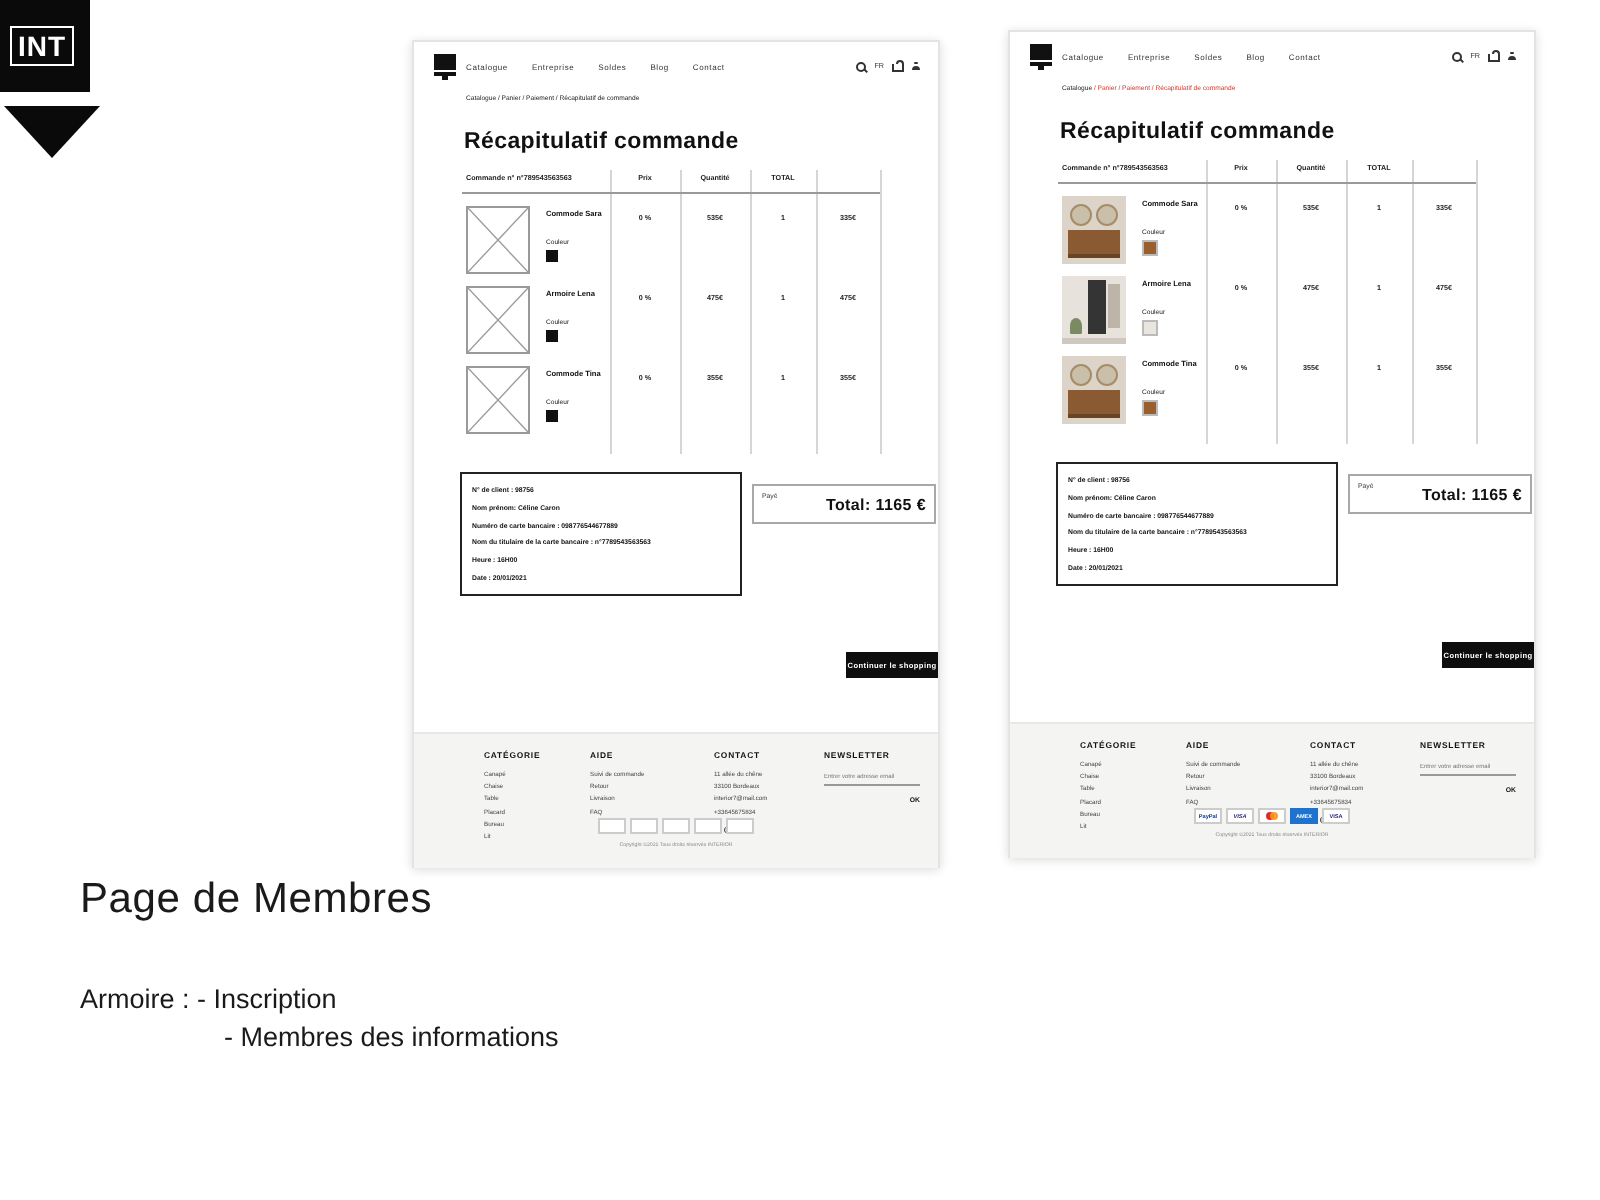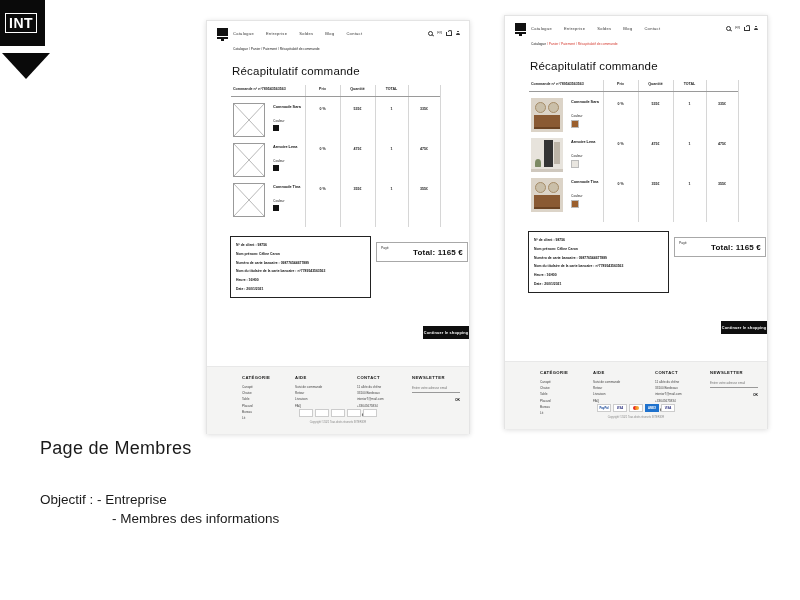--- a/index.html
+++ b/index.html
@@ -34,21 +34,21 @@
                    border:.7px solid #333;border-bottom:none;border-radius:2px 2px 0 0}
   .ic-user{width:4px;height:5px;position:relative}
   .ic-user::before{content:"";position:absolute;left:1.2px;top:0;width:1.8px;height:1.8px;
                    border-radius:50%;background:#333}
   .ic-user::after{content:"";position:absolute;left:.4px;top:2.2px;width:3.4px;height:2.4px;
                   border-radius:2px 2px 0 0;background:#333}
 
   .breadcrumb{position:absolute;left:26px;top:26px;font-size:3.3px;color:#222;white-space:nowrap}
   .card--photo .bc-rest{color:#d4372c}
 
-  .title{position:absolute;left:25px;top:44px;font-size:11.5px;font-weight:normal;letter-spacing:.2px}
+  .title{position:absolute;left:25px;top:44px;font-size:11.5px;font-weight:bold;letter-spacing:.2px}
 
   
   .col-div{position:absolute;top:64px;height:142px;width:1px;background:#d6d6d6}
   .cd1{left:98px}.cd2{left:133px}.cd3{left:168px}.cd4{left:201px}.cd5{left:233px}
   .thead{position:absolute;top:66px;font-size:3.6px;font-weight:bold;color:#222}
   .th-order{left:26px}
   .th-prix{left:98px;width:35px;text-align:center}
   .th-qte{left:133px;width:35px;text-align:center}
   .th-total{left:168px;width:33px;text-align:center}
   .thead-line{position:absolute;left:24px;top:75px;width:209px;height:1px;background:#9a9a9a}
@@ -117,21 +117,21 @@
   .card--wire .pay-badge{color:transparent;background:#fff}
   .pb-paypal{color:#0b3d91}
   .pb-visa{color:#1a1f71;font-style:italic}
   .pb-mc span.c1{width:4px;height:4px;border-radius:50%;background:#e32b25;margin-right:-1.5px}
   .pb-mc span.c2{width:4px;height:4px;border-radius:50%;background:#f6991c;opacity:.9}
   .card--photo .pb-amex{background:#1f72cd;color:#fff;border-color:#1f72cd}
   .pb-electron{color:#1a1f71}
   .copyright{position:absolute;left:0;top:54px;width:262px;text-align:center;font-size:2.6px;color:#888}
 
   
-  .annot-title{position:absolute;left:40px;top:438px;font-size:18px;color:#1a1a1a;letter-spacing:.3px}
+  .annot-title{position:absolute;left:40px;top:438px;font-size:21px;color:#1a1a1a;letter-spacing:.3px}
   .annot-obj1{position:absolute;left:40px;top:492px;font-size:13.5px;color:#1a1a1a}
   .annot-obj2{position:absolute;left:112px;top:511px;font-size:13.5px;color:#1a1a1a}
 </style>
 </head>
 <body>
 
 <div class="int-badge">
   <div class="int-label">INT</div>
 </div>
 <div class="int-arrow"></div>
@@ -421,14 +421,14 @@
           <span class="c2"></span>
         </div>
       <div class="pay-badge pb-amex">AMEX</div>
       <div class="pay-badge pb-electron">VISA</div>
     </div>
     <div class="copyright">Copyright ©2021  Tous droits réservés  INTERIOR</div>
   </div>
 </div>
 
 <div class="annot-title">Page de Membres</div>
-<div class="annot-obj1">Objectif : - Entreprise</div>
+<div class="annot-obj1">Armoire : - Inscription</div>
 <div class="annot-obj2">- Membres des informations</div>
 
 </body></html>

